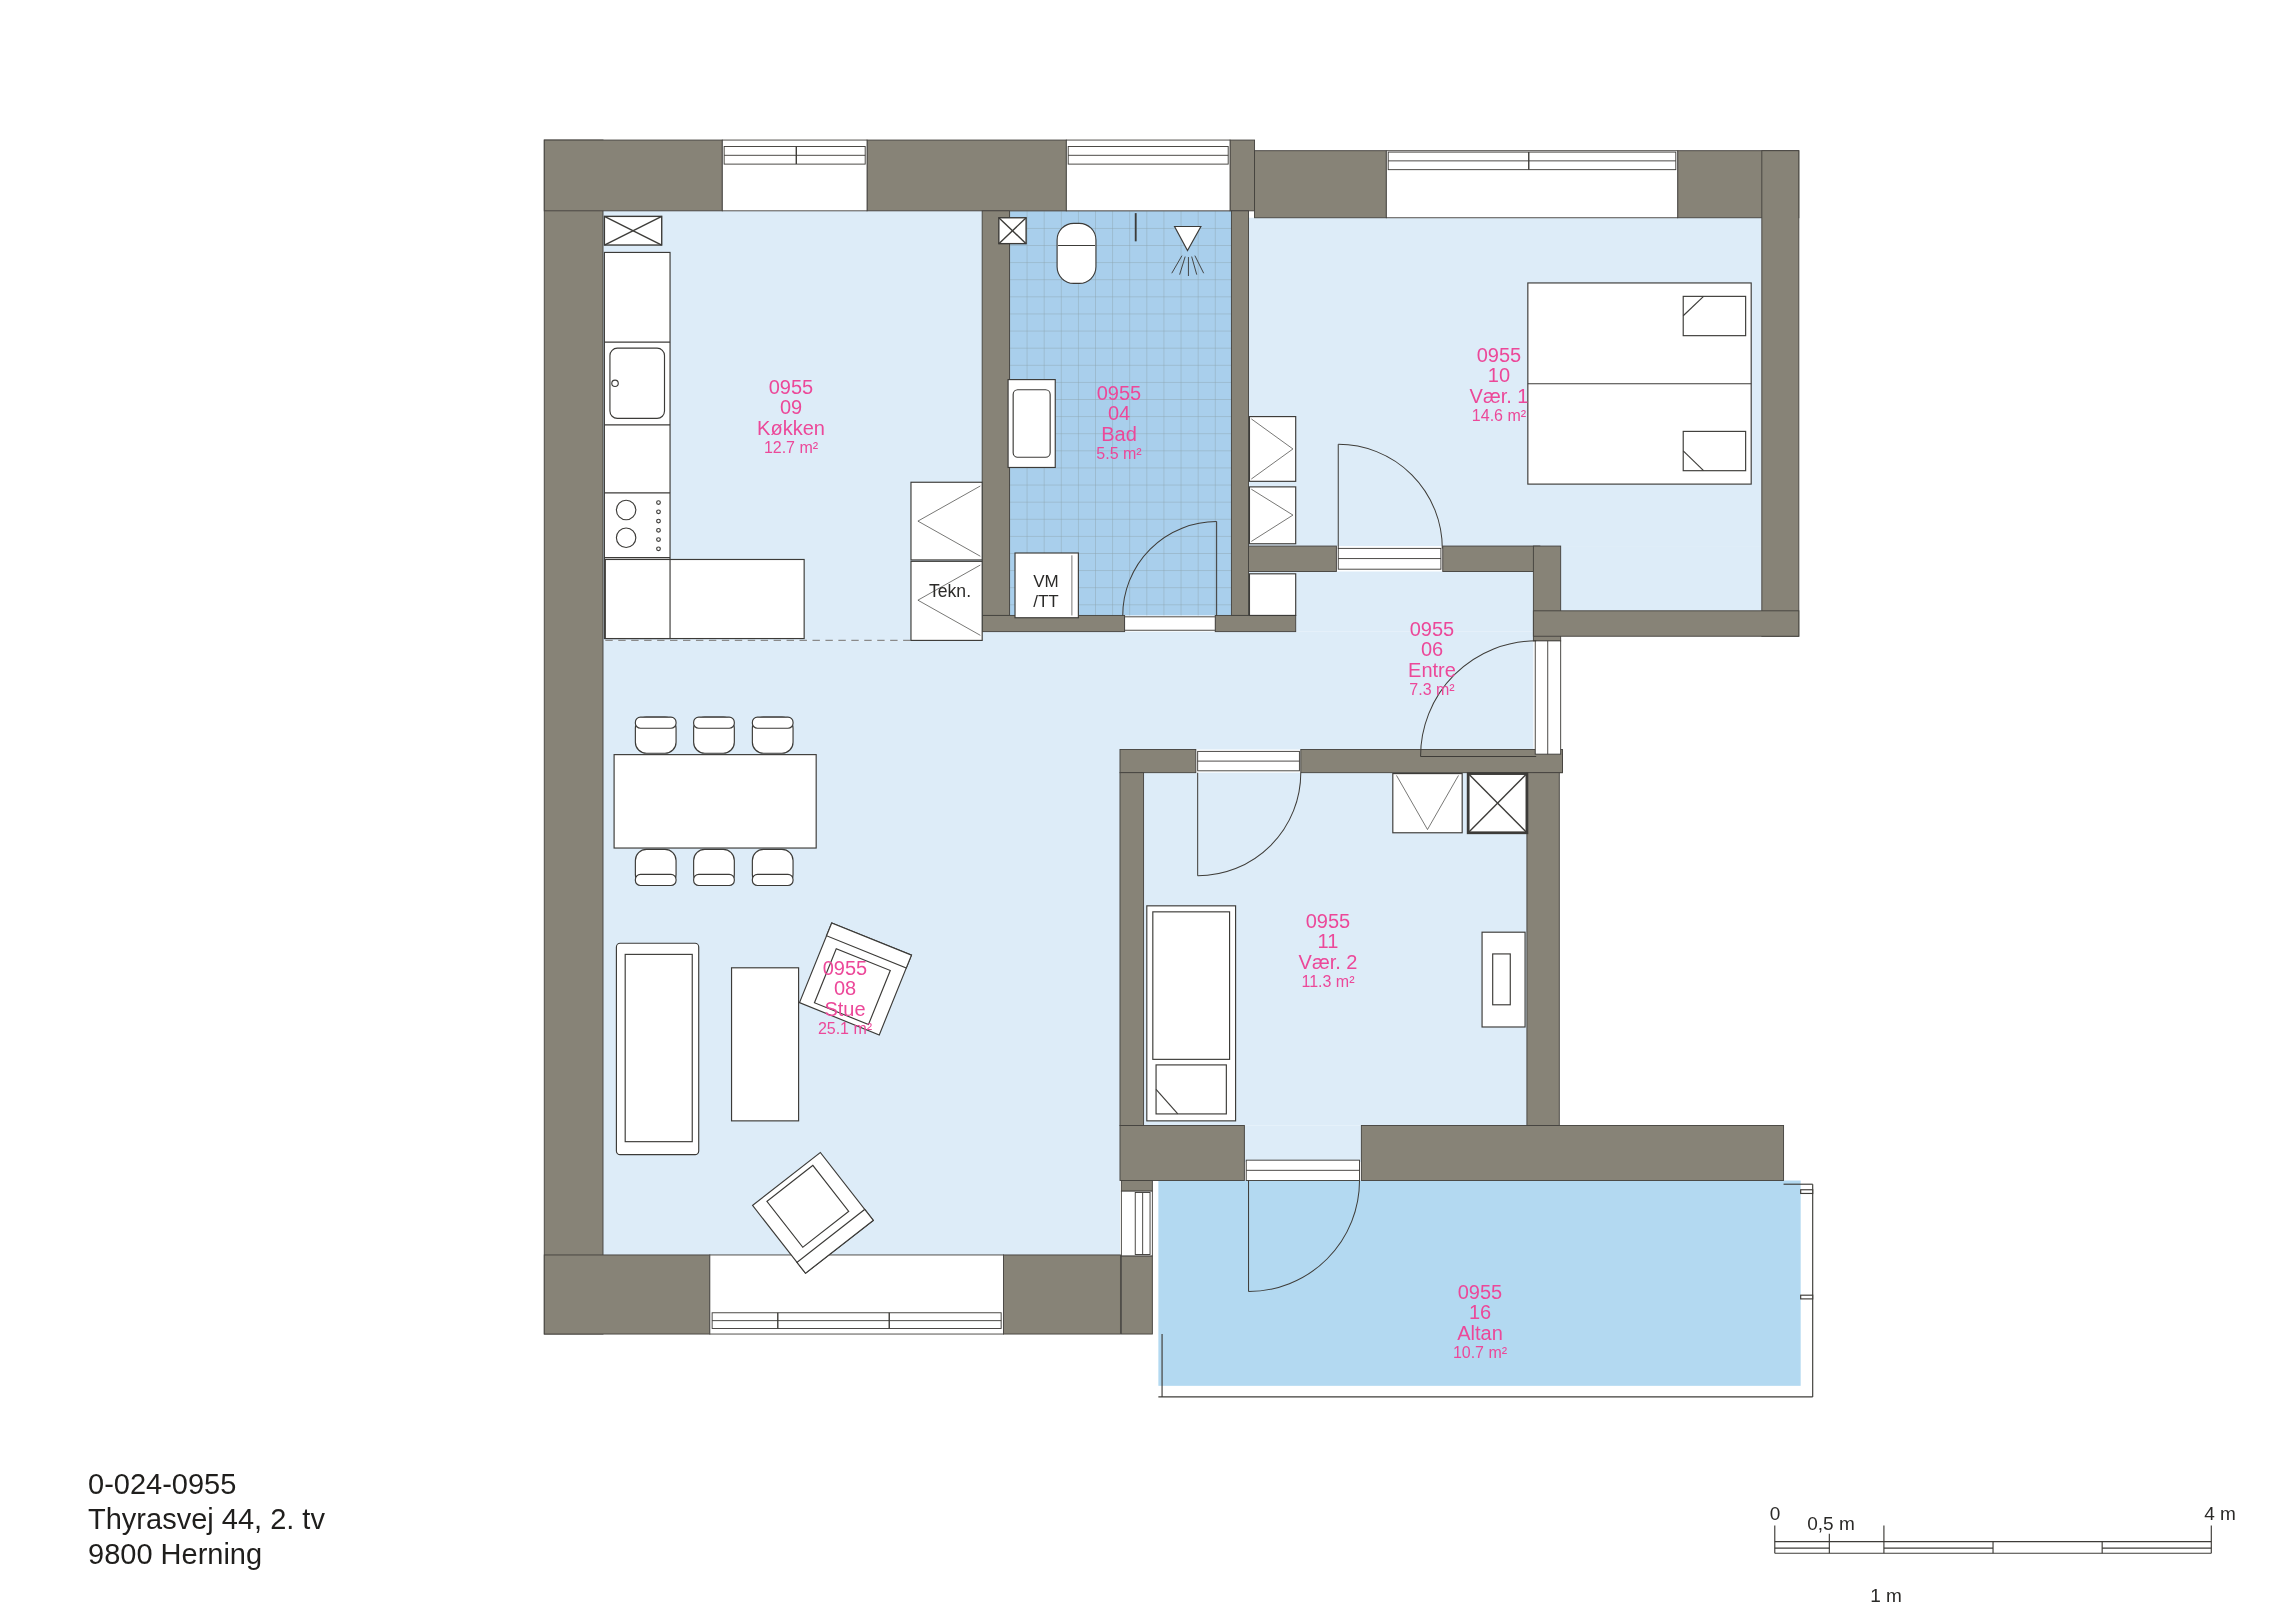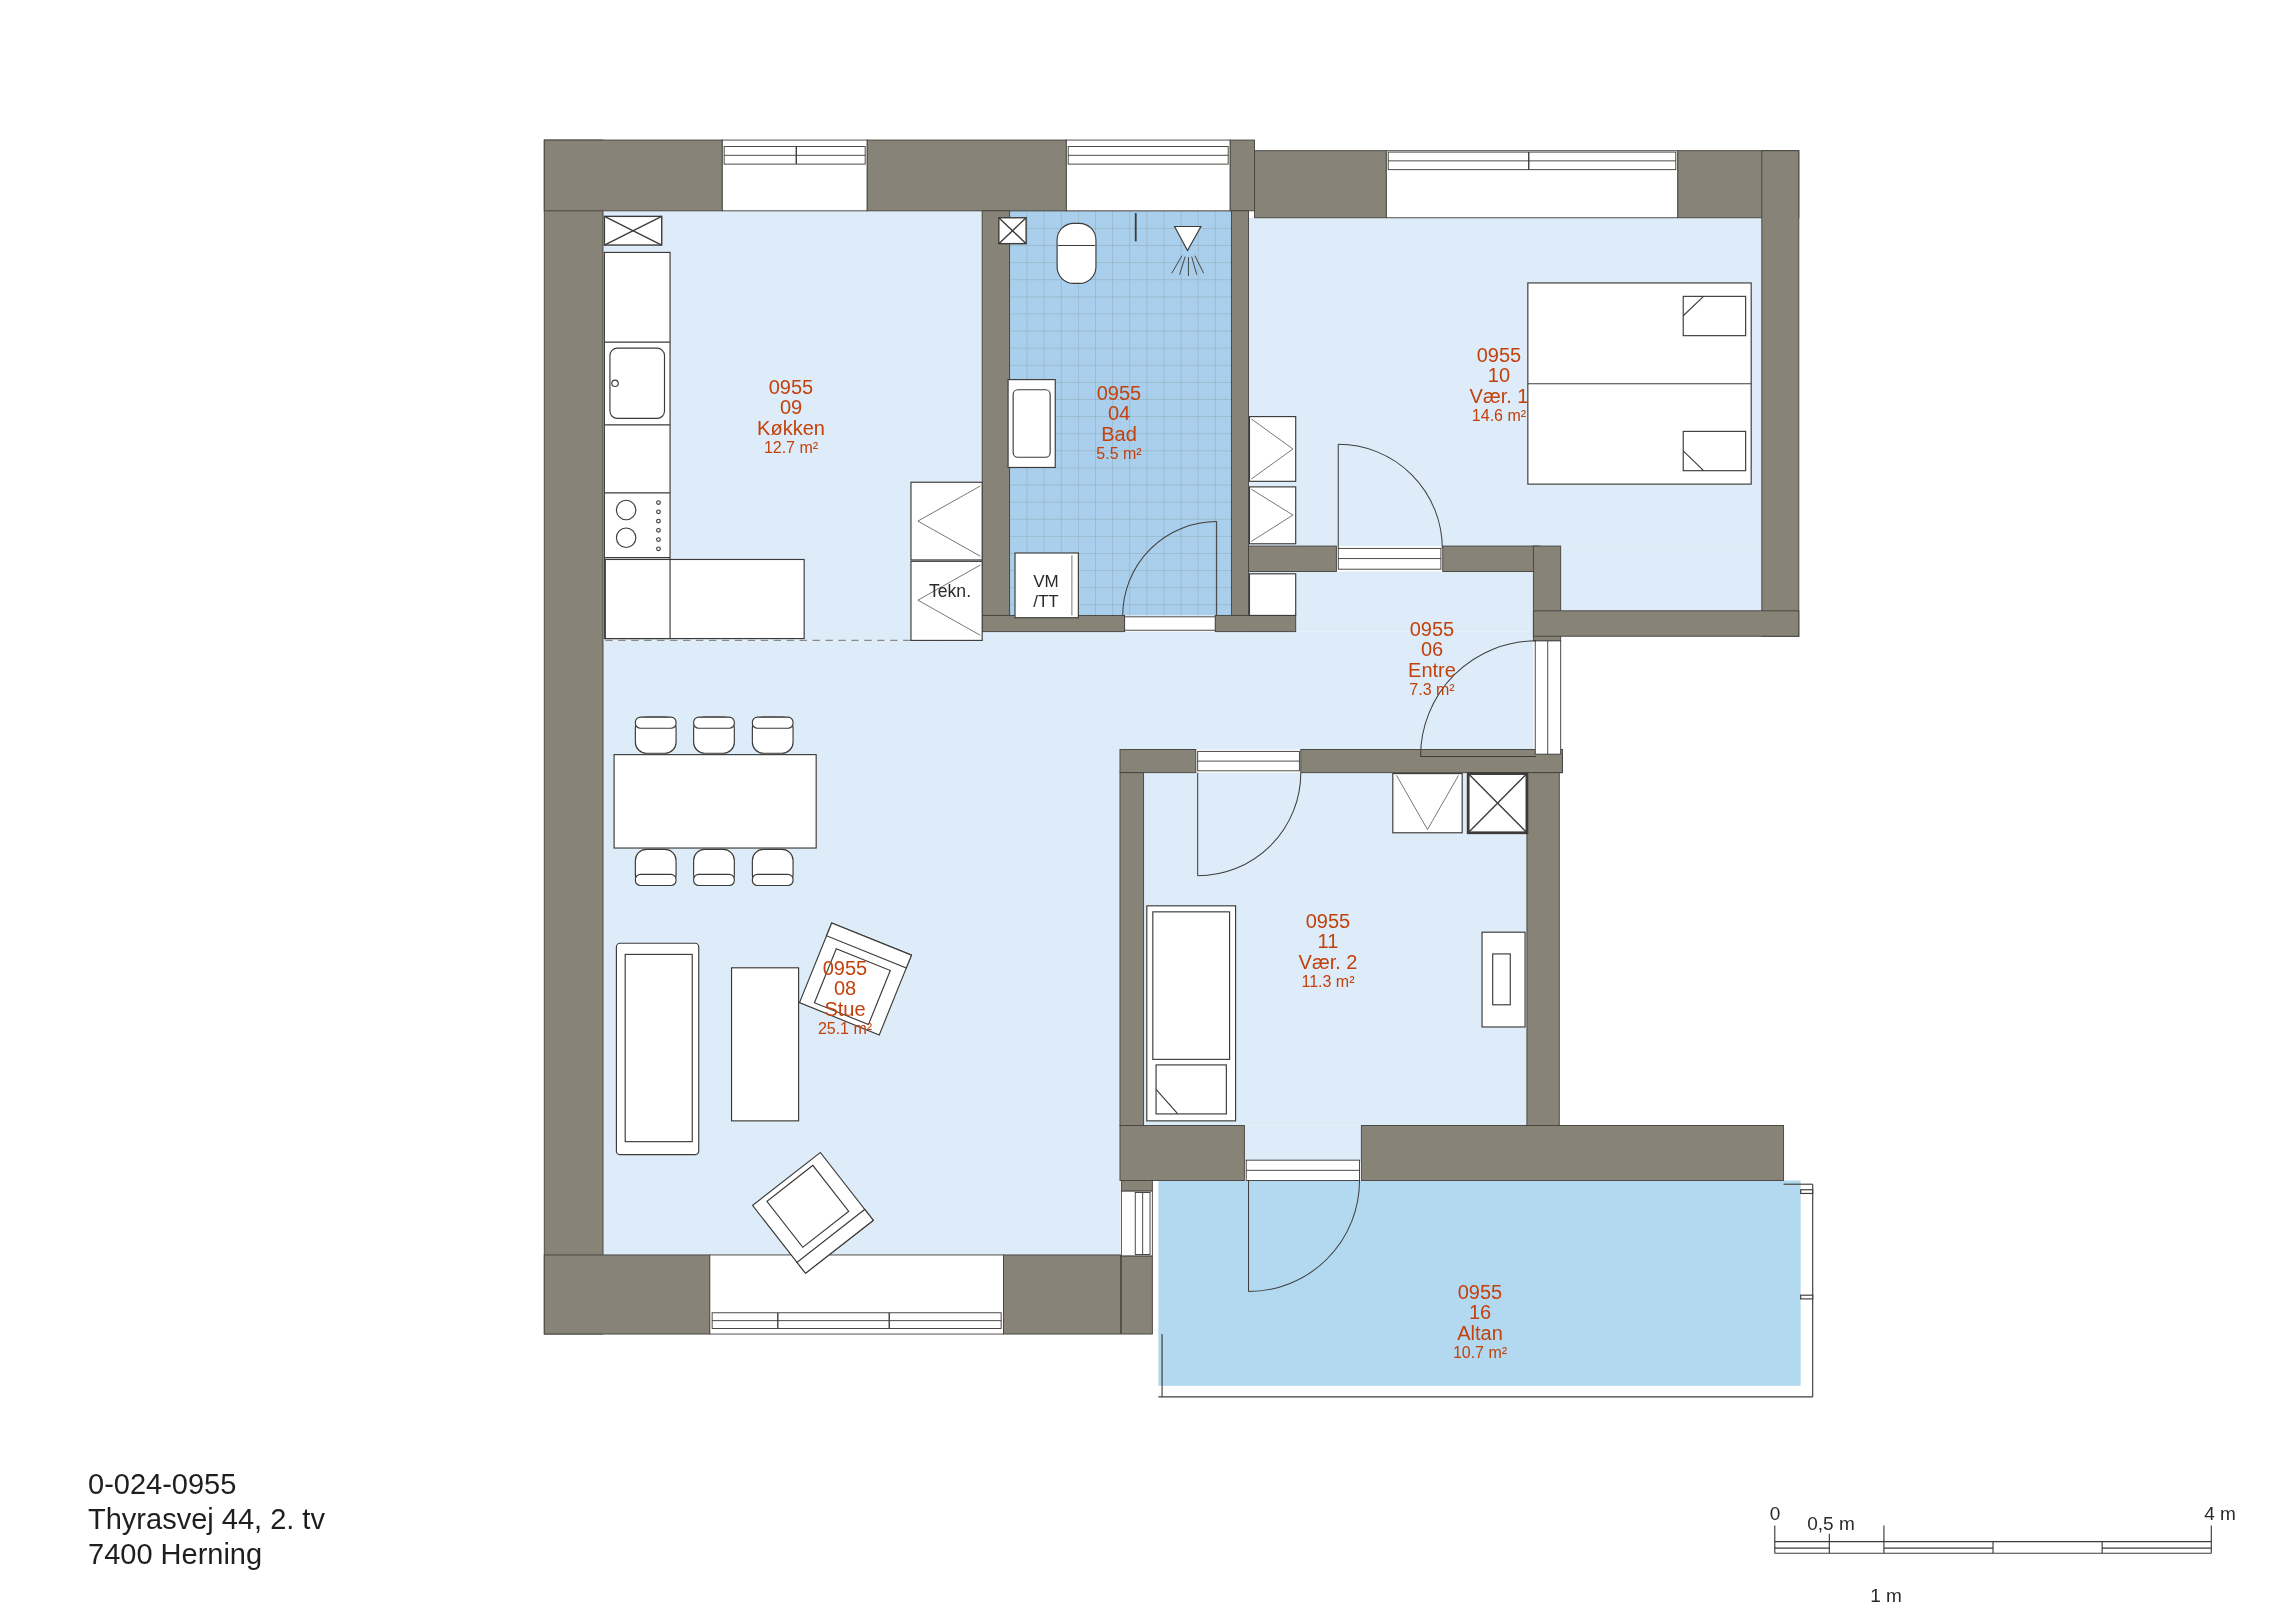--- a/index.html
+++ b/index.html
@@ -1,20 +1,20 @@
 <!DOCTYPE html>
 <html style="font-size:7.4px"><head>
 <meta charset="utf-8">
 <style>
   html,body{margin:0;padding:0;background:#ffffff;}
   body{font-family:"Liberation Sans","DejaVu Sans",sans-serif;}
   #page{position:relative;width:2295px;height:1623px;background:#ffffff;overflow:hidden;}
   #plan-svg{position:absolute;left:0;top:0;}
   .room-label{position:absolute;transform:translateX(-50%);text-align:center;
-    line-height:20.4px;font-size:20px;color:#c2410c;white-space:nowrap;}
+    line-height:20.4px;font-size:20px;color:#ec4899;white-space:nowrap;}
   .room-label .area{font-size:16px;}
   .room-label span{display:block;}
   .small-label{position:absolute;transform:translate(-50%,-50%);font-size:17.6px;
     color:#2b2a28;text-align:center;white-space:nowrap;}
   .vm-label{position:absolute;transform:translateX(-50%);text-align:center;
     font-size:17px;line-height:20.4px;color:#2b2a28;}
   .vm-label span{display:block;}
   #footer-block{position:absolute;left:88px;top:1453px;font-size:29px;
     line-height:35px;color:#1f1e1c;margin-top:14px;}
   #footer-block span{display:block;}
@@ -334,21 +334,21 @@
   <span>Tekn.</span>
 </div>
 <div class="vm-label" style="left:1046px;top:572px;">
   <span>VM</span>
   <span>/TT</span>
 </div>
 
 <div id="footer-block">
   <span>0-024-0955</span>
   <span>Thyrasvej 44, 2. tv</span>
-  <span>7400 Herning</span>
+  <span>9800 Herning</span>
 </div>
 
 <div class="scale-label" style="left:1775px;top:1503px;">
   <span>0</span></div>
 <div class="scale-label" style="left:1831px;top:1513px;">
   <span>0,5 m</span></div>
 <div class="scale-label" style="left:1886px;top:1585px;">
   <span>1 m</span></div>
 <div class="scale-label" style="left:2220px;top:1503px;">
   <span>4 m</span></div>

